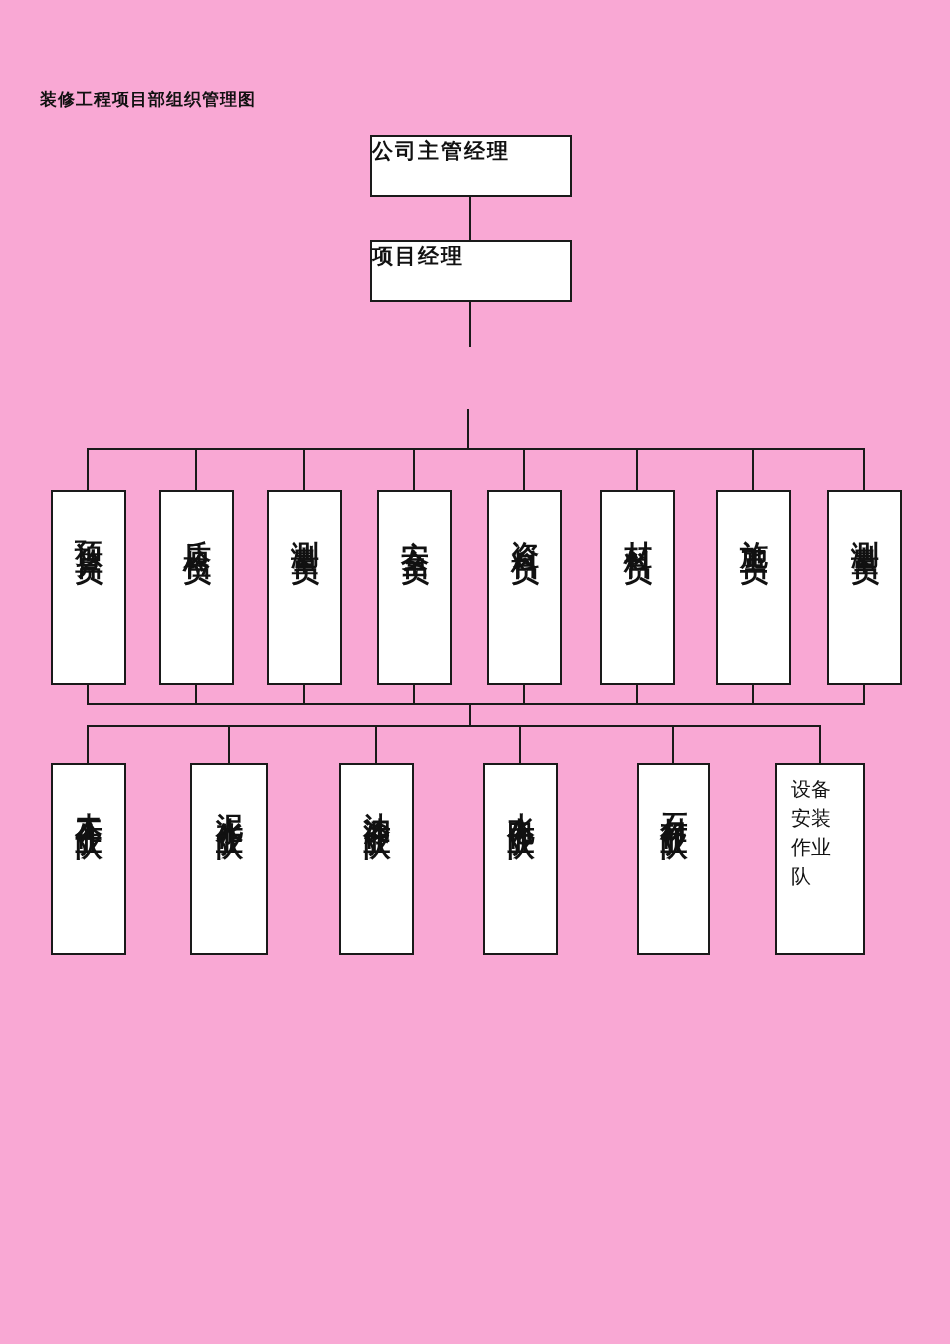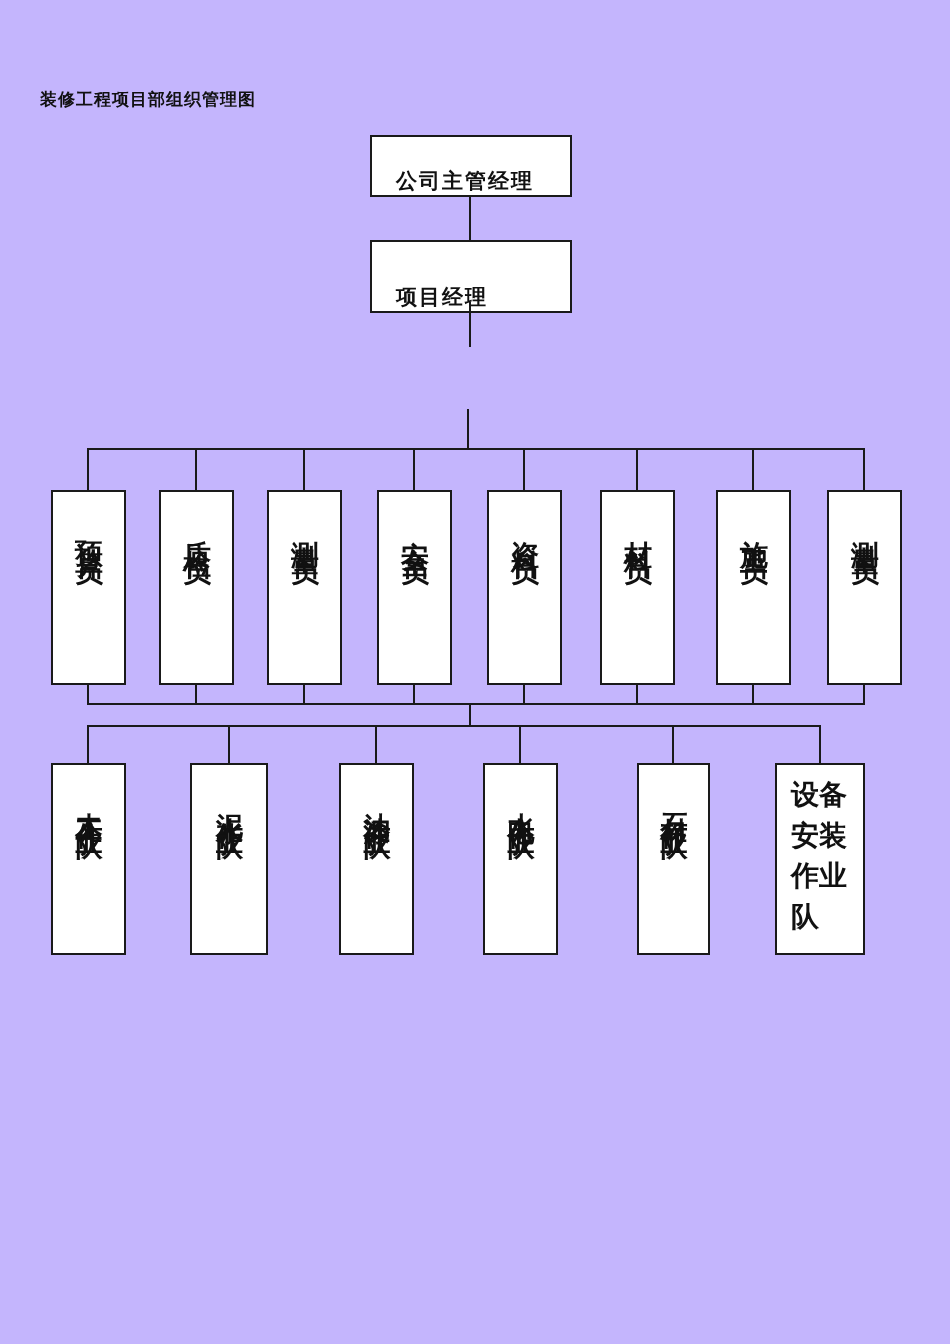--- a/index.html
+++ b/index.html
@@ -4,21 +4,21 @@
 <style>
   html, body {
     margin: 0;
     padding: 0;
     background: #ffffff;
   }
   #page {
     position: relative;
     width: 950px;
     height: 1344px;
-    background: #c4b5fd;
+    background: #f9a8d4;
     font-family: "Liberation Serif", serif;
     color: #111111;
     overflow: hidden;
   }
   .doc-title {
     position: absolute;
     left: 40px;
     top: 88px;
     font-size: 17px;
     font-weight: bold;
@@ -28,22 +28,21 @@
   .node {
     position: absolute;
     background: #ffffff;
     border: 2px solid #1a1a1a;
     box-sizing: border-box;
     font-weight: bold;
     color: #111111;
   }
   .h-node {
     display: flex;
-    align-items: flex-end;
-    padding-left: 24px;
+    align-items: flex-start;
     font-size: 21px;
     letter-spacing: 2px;
   }
   .v-node {
     display: flex;
     justify-content: center;
     padding-top: 26px;
   }
   .v-text {
     writing-mode: vertical-rl;
@@ -57,44 +56,44 @@
     letter-spacing: 5px;
     font-size: 27px;
   }
   .wrap-node {
     display: block;
     padding: 10px 0 0 14px;
   }
   .wrap-text {
     display: block;
     width: 56px;
-    font-size: 28px;
+    font-size: 20px;
     line-height: 1.45;
     word-break: break-all;
-    font-weight: bold;
+    font-weight: normal;
   }
   .line {
     position: absolute;
     background: #1a1a1a;
   }
 </style>
 </head>
 <body>
 
 <div id="page">
 
   <div class="doc-title">装修工程项目部组织管理图</div>
 
   <div class="node h-node" style="left:370px; top:135px; width:202px; height:62px;">
     <span>公司主管经理</span>
   </div>
 
   <div class="line" style="left:469px; top:197px; width:2px; height:43px;"></div>
 
-  <div class="node h-node" style="left:370px; top:240px; width:202px; height:73px;">
+  <div class="node h-node" style="left:370px; top:240px; width:202px; height:62px;">
     <span>项目经理</span>
   </div>
 
   <div class="line" style="left:469px; top:302px; width:2px; height:45px;"></div>
 
 
   <div class="line" style="left:467px; top:409px; width:2px; height:40px;"></div>
 
   <div class="line" style="left:88px; top:448px; width:777px; height:2px;"></div>
 

